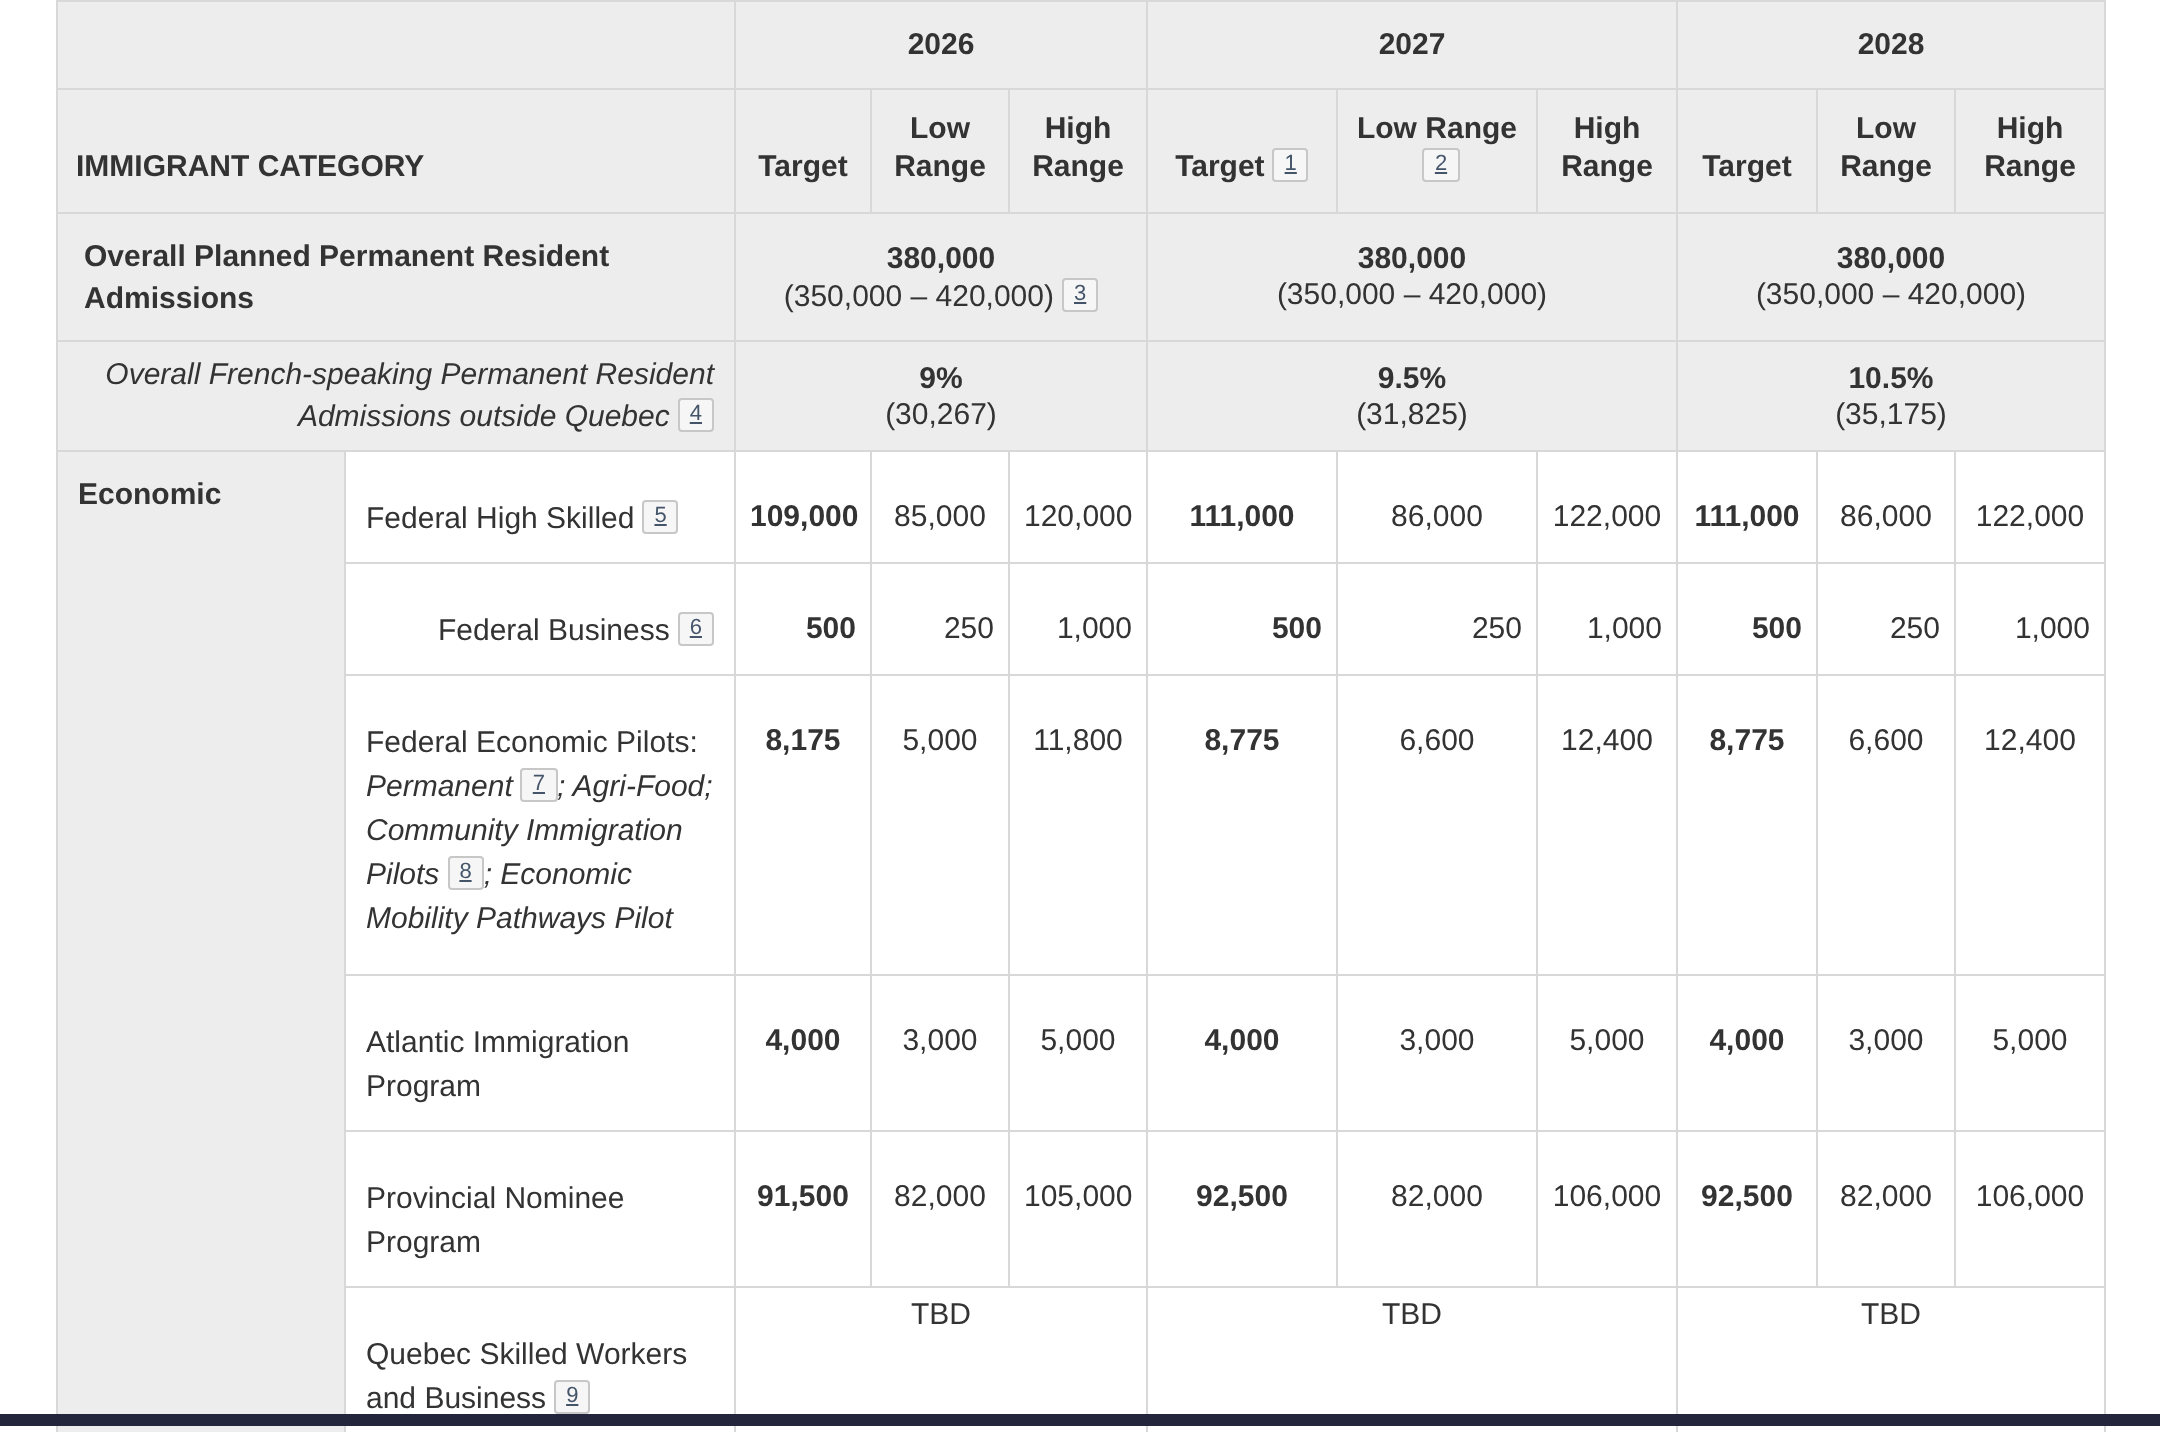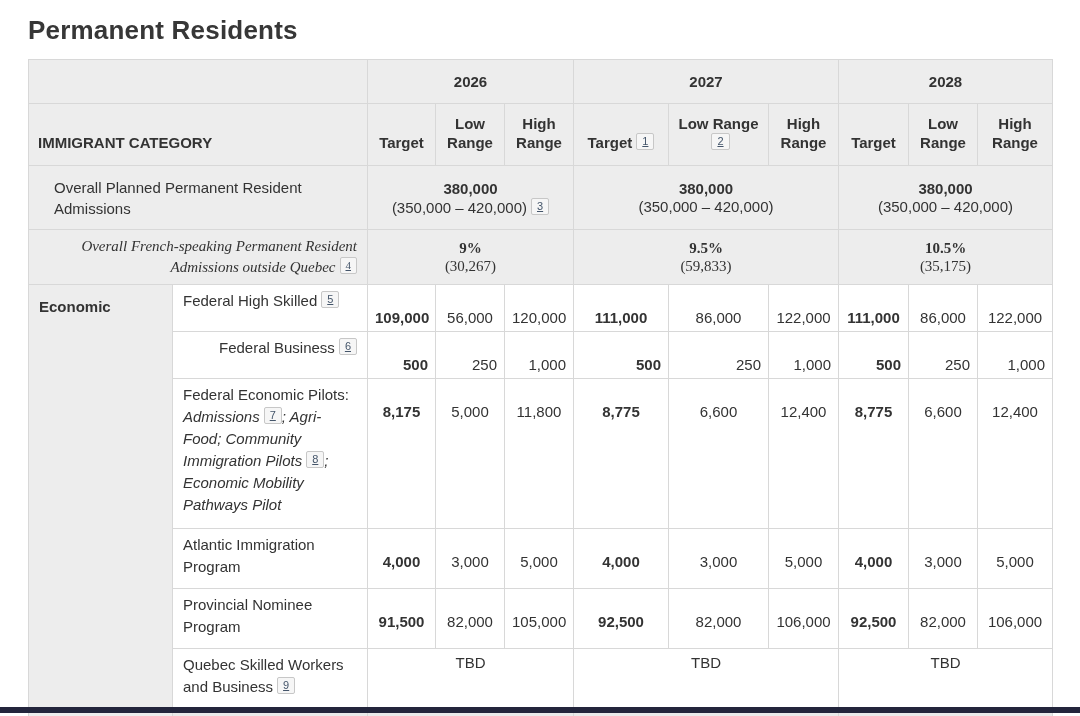--- a/index.html
+++ b/index.html
@@ -16,29 +16,29 @@
     width: 1024px; font-size: 15px; color: #333333;
   }
   th, td { border: 1px solid #d8d8d8; padding: 5px 7px; overflow: hidden; }
   thead th { background: #ededed; color: #333; }
   tr.year-row th { height: 44px; text-align: center; font-weight: 700; }
   tr.sub-row th { height: 62px; vertical-align: bottom; font-weight: 700; padding-bottom: 13px; line-height: 19px; }
   th.cat-header { text-align: left; padding-left: 9px; }
   
   tr.gray td { background: #ededed; }
   tr.r-overall td { height: 64px; vertical-align: middle; }
-  tr.r-french td { height: 55px; vertical-align: middle; font-family: Liberation Serif, serif; }
-  td.overall-label { font-weight: 400; line-height: 21px; padding-left: 25px; }
+  tr.r-french td { height: 55px; vertical-align: middle; }
+  td.overall-label { font-weight: 700; line-height: 21px; padding-left: 13px; }
   td.french-label { font-style: italic; text-align: right; line-height: 21px; padding-right: 10px; }
   td.big-val { text-align: center; }
   .val-main { font-weight: 700; }
   .val-range { font-weight: 400; margin-top: 1px; }
   
   td.group-cell { background: #ededed; font-weight: 700; vertical-align: top; padding: 13px 10px; }
-  td.label-cell { vertical-align: top; padding: 5px 10px 10px 10px; line-height: 22px; }
+  td.label-cell { vertical-align: top; padding: 23px 10px 10px 10px; line-height: 22px; }
   td.label-cell i { font-style: italic; }
   td.num { text-align: center; vertical-align: top; padding-top: 24px; }
   td.target { font-weight: 700; }
   tr.r-fhs td { height: 38px; }
   tr.r-fb td { height: 36px; text-align: right; }
   tr.r-pilots td { height: 150px; }
   tr.r-atl td { height: 60px; }
   tr.r-pnp td { height: 60px; }
   tr.r-qc td { height: 62px; }
   td.tbd { text-align: center; vertical-align: top; font-weight: 400; }
@@ -57,21 +57,20 @@
     position: absolute; left: 0; top: 707px; width: 1080px; height: 6px;
     background: #23253c;
   }
 </style>
 </head>
 <body>
 
 <div class="page">
   <div class="inner">
 
-    <h1 class="page-title">Permanent Residents</h1>
 
     <table class="levels">
       <colgroup>
         <col style="width:144px">
           <col style="width:195px">
         <col style="width:68px">
           <col style="width:69px">
           <col style="width:69px">
         <col style="width:95px">
           <col style="width:100px">
@@ -121,33 +120,33 @@
         </tr>
 
         <tr class="gray r-french">
           <td colspan="2" class="french-label"><span>Overall French-speaking Permanent Resident Admissions outside Quebec</span><sup class="fn">4</sup></td>
           <td colspan="3" class="big-val">
             <div class="val-main">9%</div>
             <div class="val-range">(30,267)</div>
           </td>
           <td colspan="3" class="big-val">
             <div class="val-main">9.5%</div>
-            <div class="val-range">(59,833)</div>
+            <div class="val-range">(31,825)</div>
           </td>
           <td colspan="3" class="big-val">
             <div class="val-main">10.5%</div>
             <div class="val-range">(35,175)</div>
           </td>
         </tr>
 
         <tr class="r-fhs">
           <td rowspan="7" class="group-cell">Economic</td>
           <td class="label-cell"><span>Federal High Skilled</span><sup class="fn">5</sup></td>
           <td class="num target">109,000</td>
-          <td class="num">56,000</td>
+          <td class="num">85,000</td>
           <td class="num">120,000</td>
           <td class="num target">111,000</td>
           <td class="num">86,000</td>
           <td class="num">122,000</td>
           <td class="num target">111,000</td>
           <td class="num">86,000</td>
           <td class="num">122,000</td>
         </tr>
 
         <tr class="r-fb">
@@ -159,21 +158,21 @@
           <td class="num">250</td>
           <td class="num">1,000</td>
           <td class="num target">500</td>
           <td class="num">250</td>
           <td class="num">1,000</td>
         </tr>
 
         <tr class="r-pilots">
           <td class="label-cell">
             <span>Federal Economic Pilots:</span>
-            <i><span>Admissions</span><sup class="fn">7</sup><span>; Agri-Food; Community Immigration Pilots</span><sup class="fn">8</sup><span>; Economic Mobility Pathways Pilot</span></i>
+            <i><span>Permanent</span><sup class="fn">7</sup><span>; Agri-Food; Community Immigration Pilots</span><sup class="fn">8</sup><span>; Economic Mobility Pathways Pilot</span></i>
           </td>
           <td class="num target">8,175</td>
           <td class="num">5,000</td>
           <td class="num">11,800</td>
           <td class="num target">8,775</td>
           <td class="num">6,600</td>
           <td class="num">12,400</td>
           <td class="num target">8,775</td>
           <td class="num">6,600</td>
           <td class="num">12,400</td>

